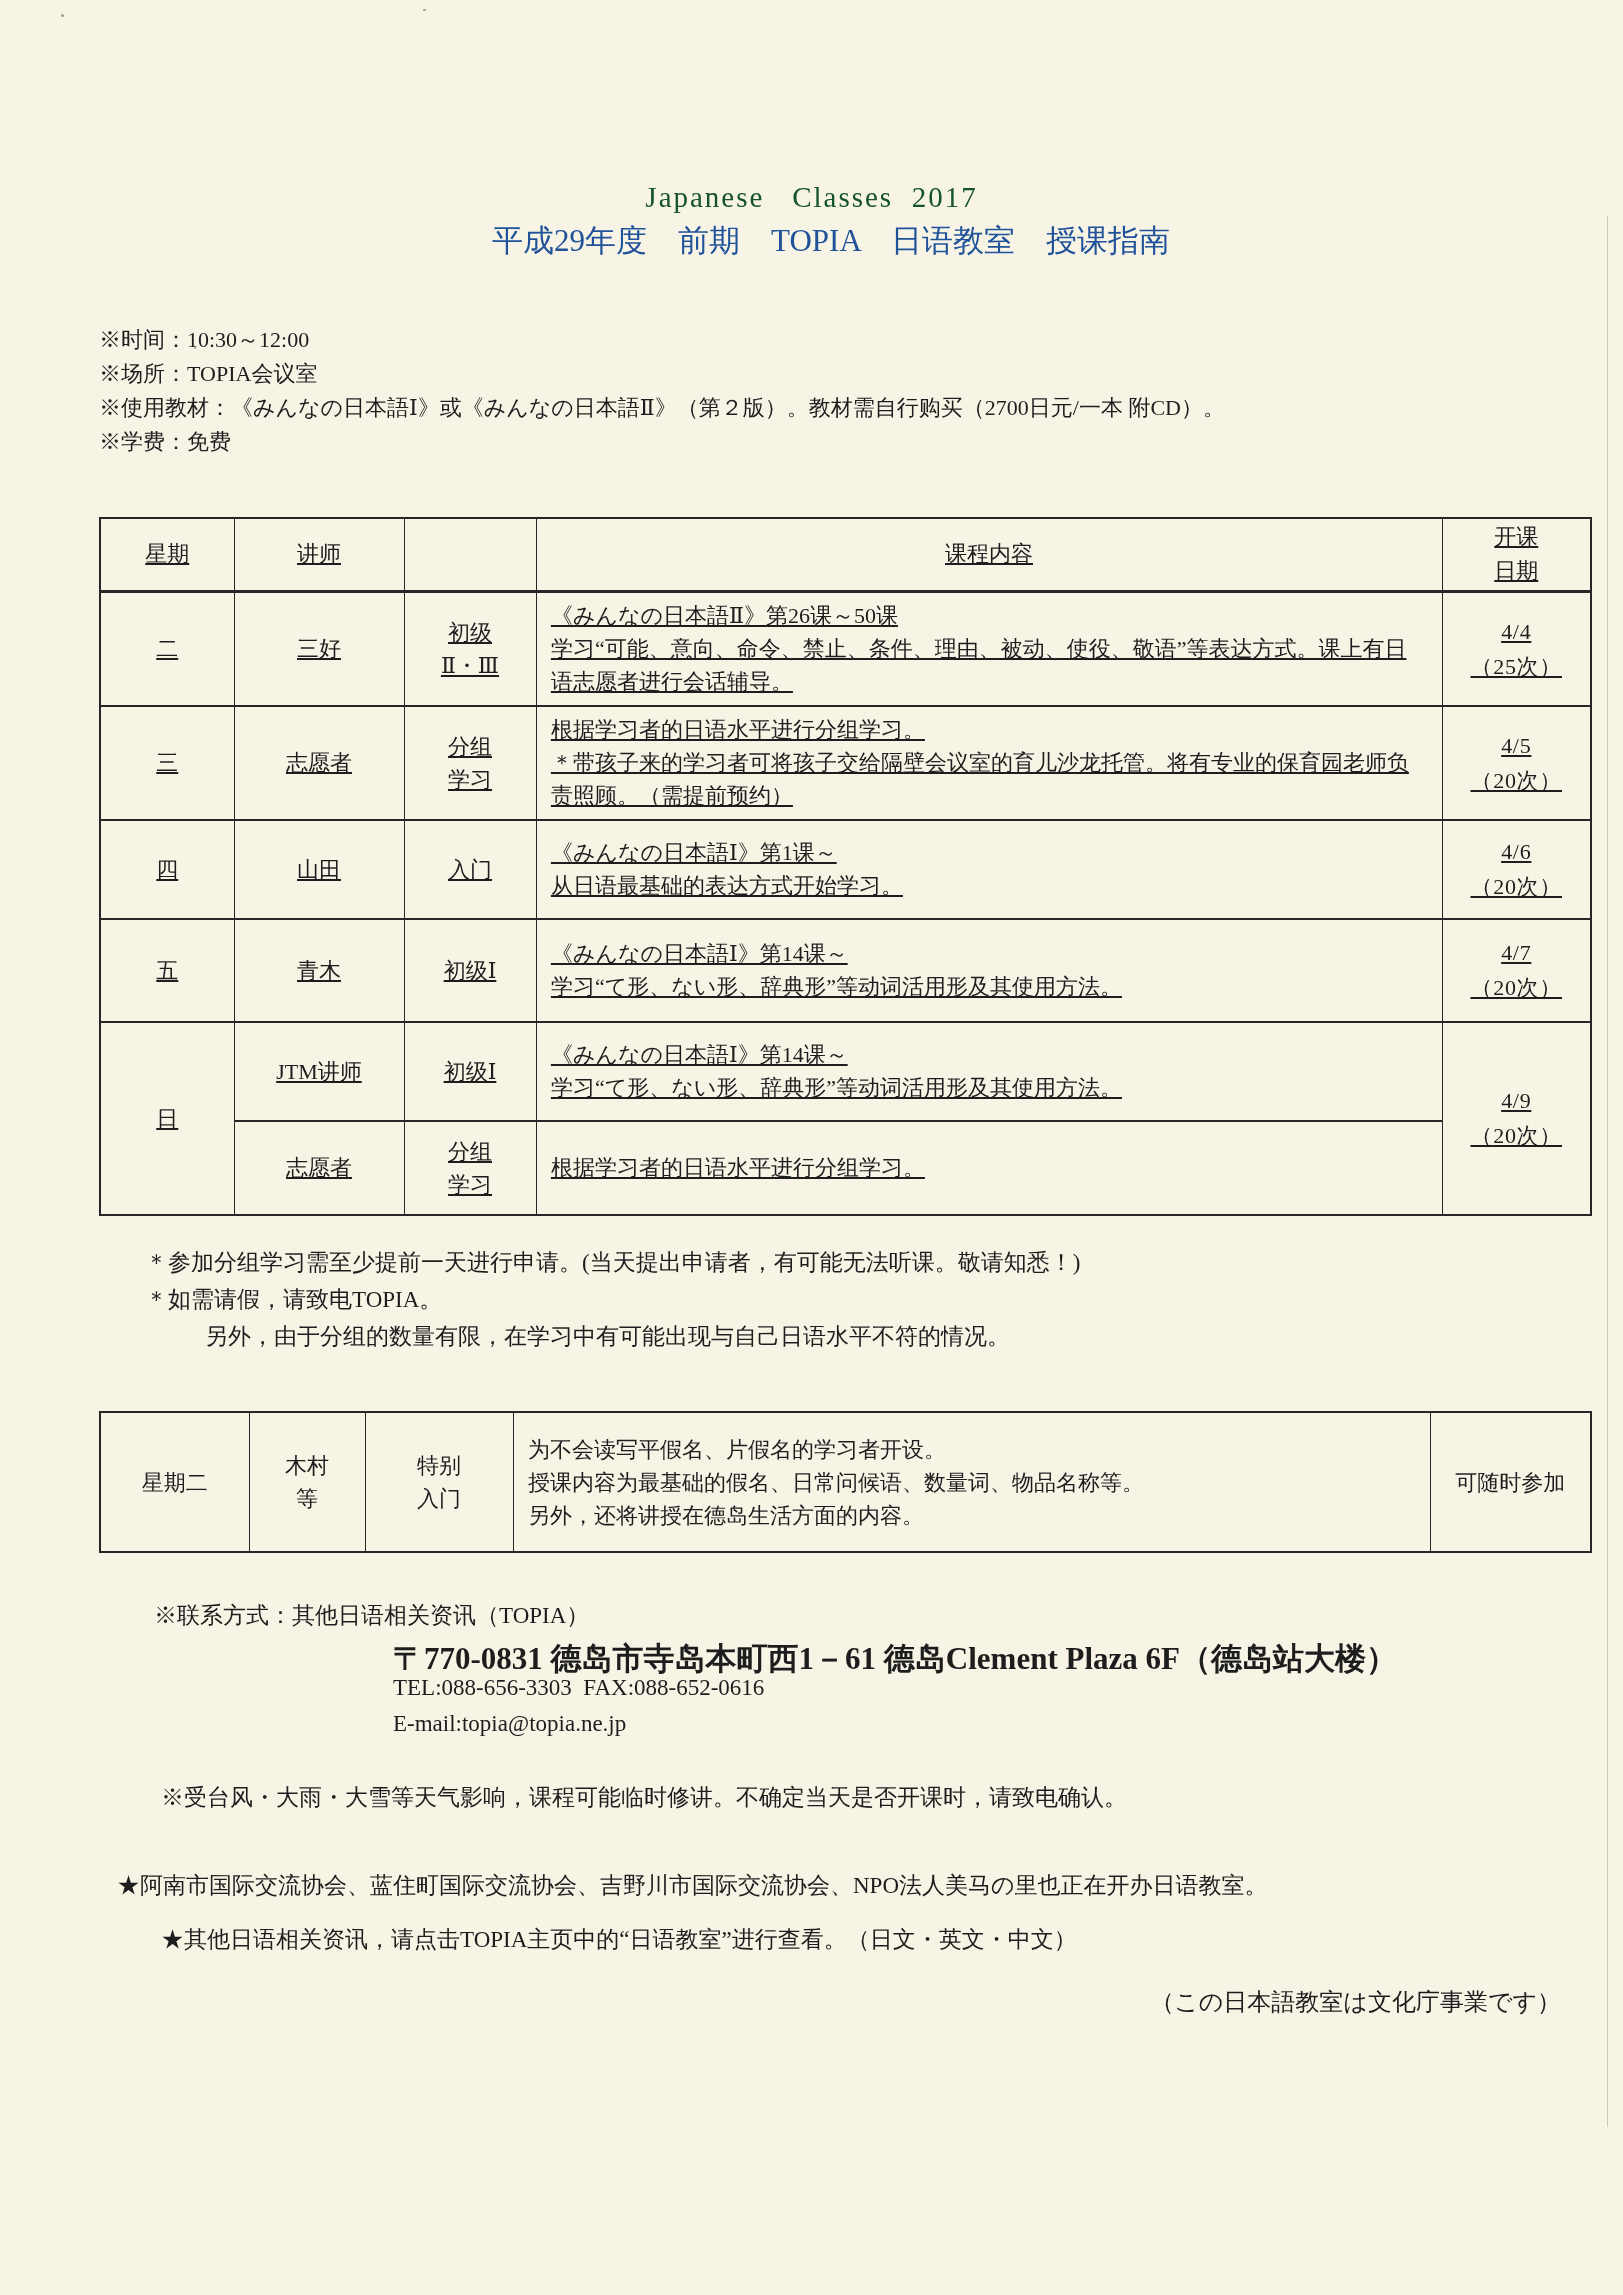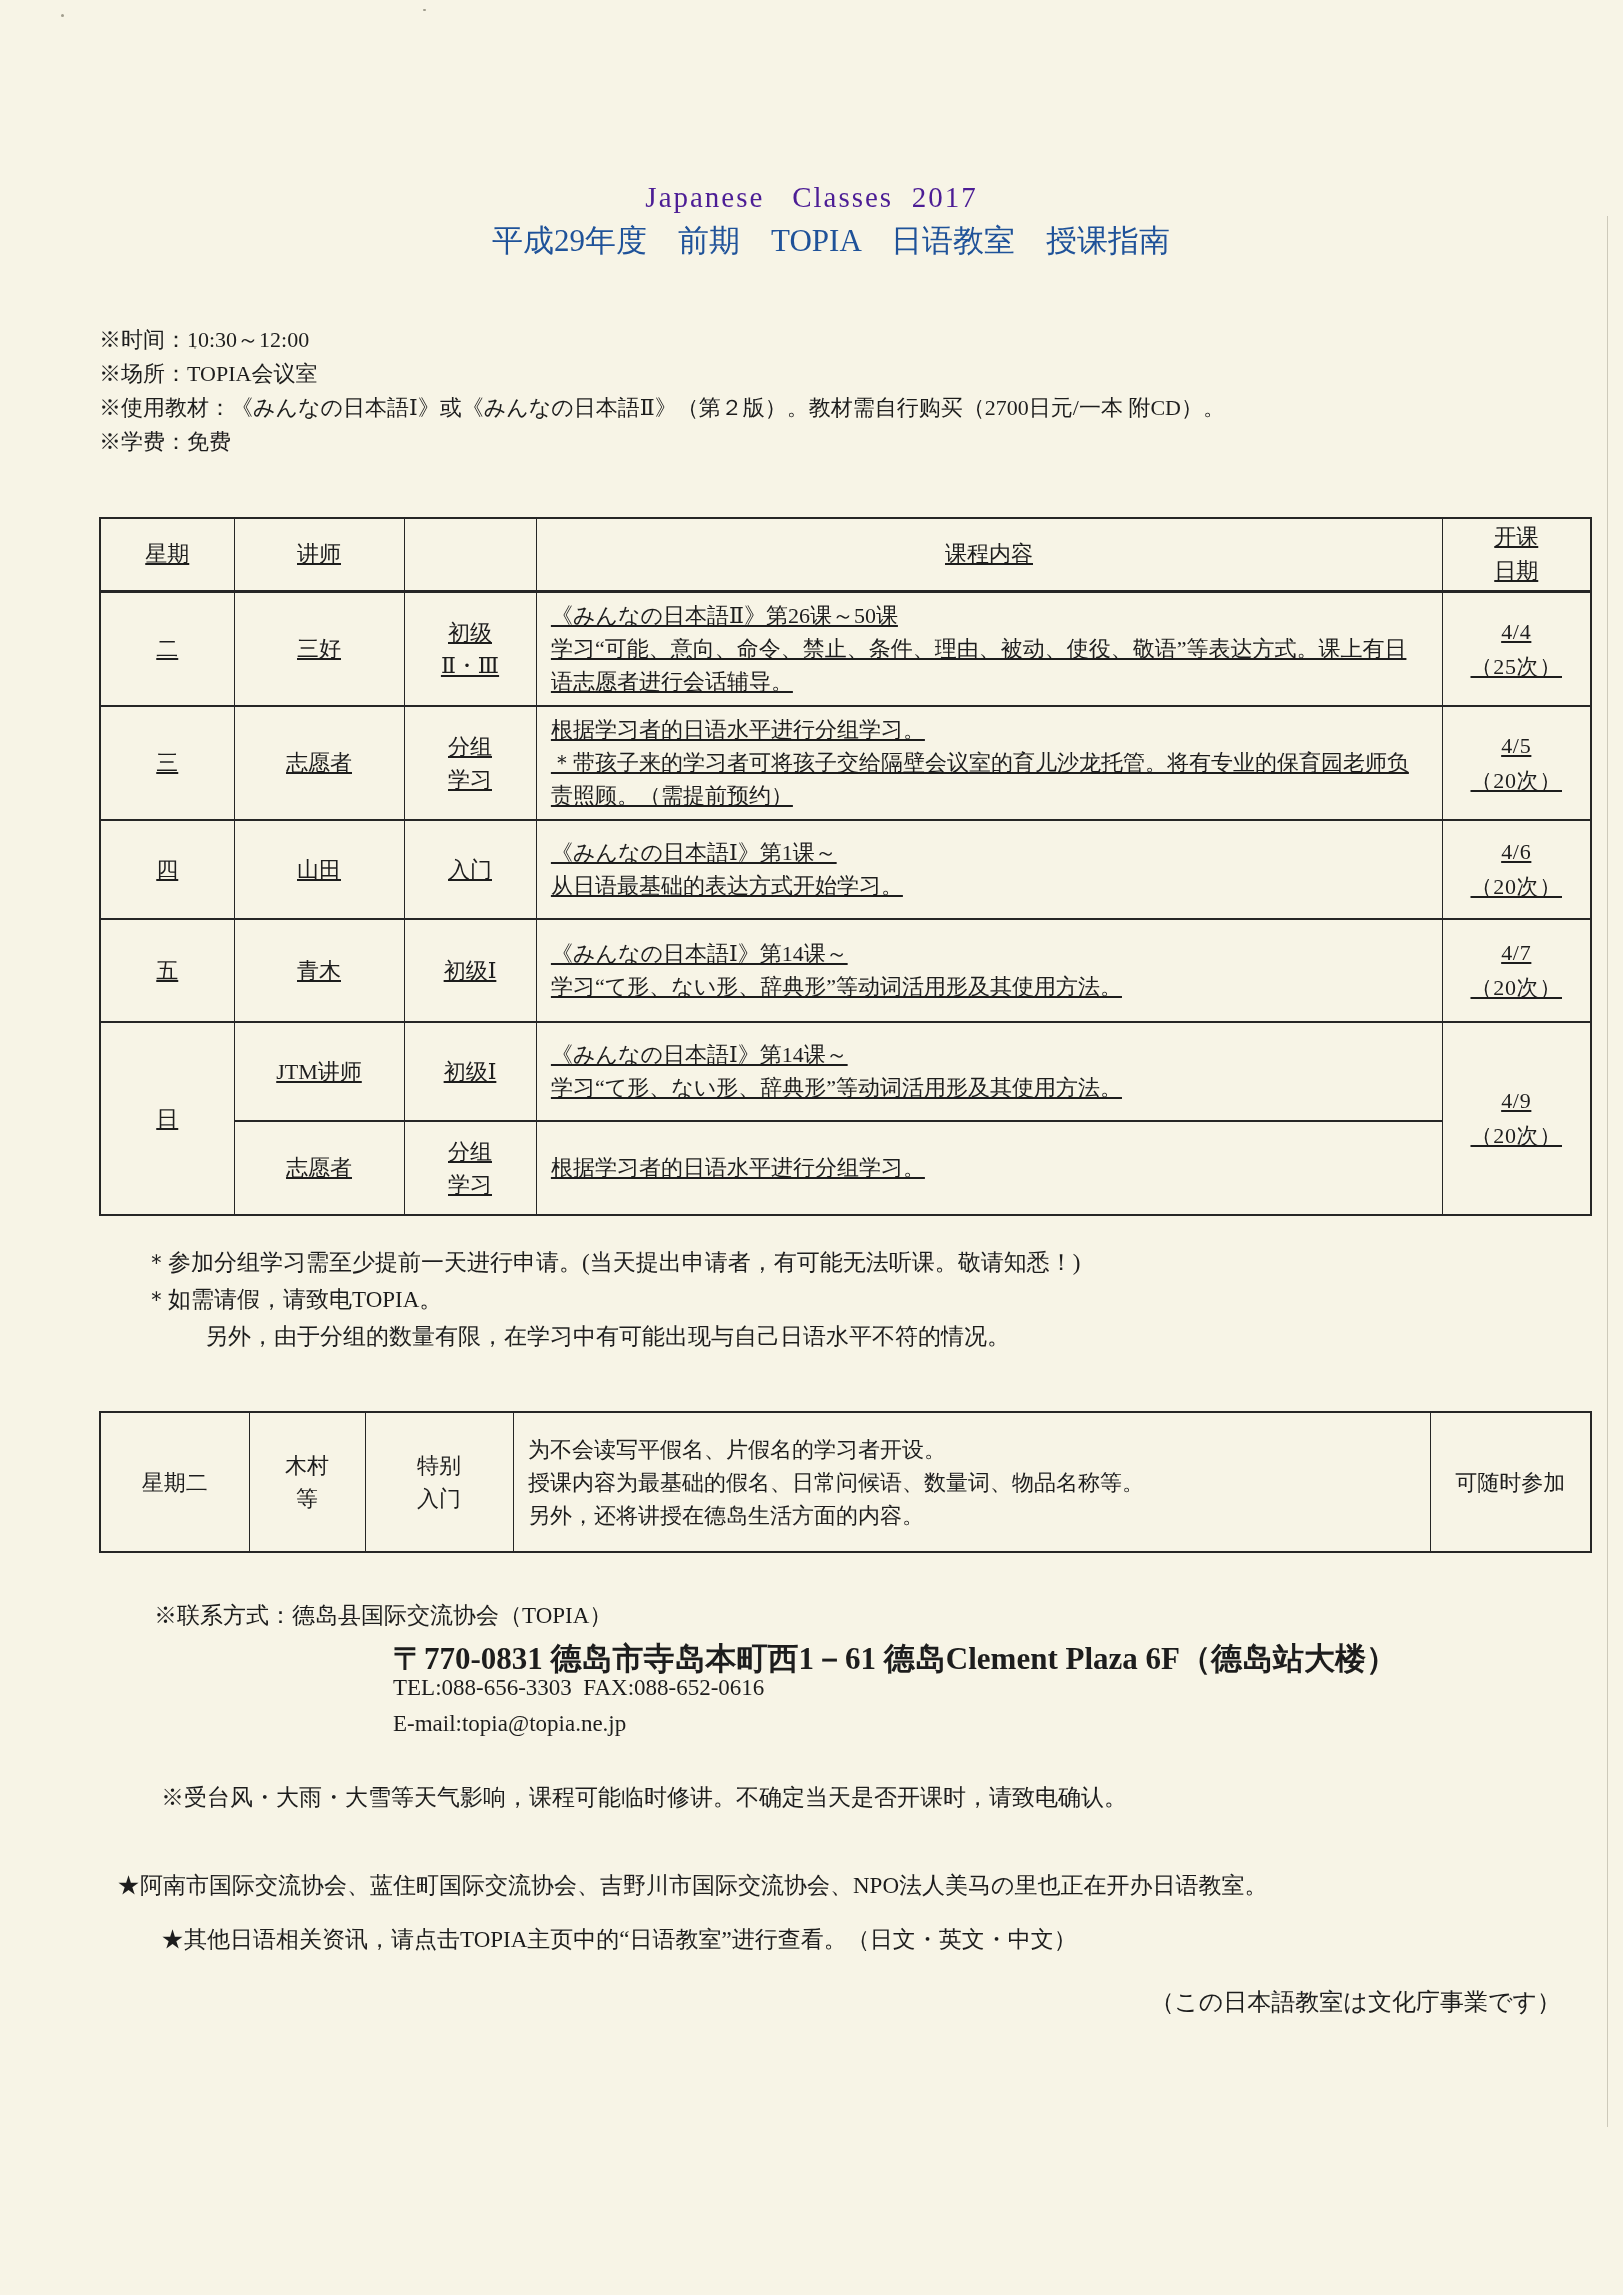--- a/index.html
+++ b/index.html
@@ -8,21 +8,21 @@
     background:#efece0;
     font-family:"Liberation Serif","DejaVu Serif",serif;
   }
   .page{
     position:relative;width:1623px;height:2295px;
     background:#f7f4e6;color:#1d1d1d;overflow:hidden;
   }
   .abs{position:absolute;}
   .title-en{
     position:absolute;left:0;top:181px;width:100%;text-align:center;
-    font-size:29px;color:#4c1d95;letter-spacing:2px;white-space:pre;
+    font-size:29px;color:#14532d;letter-spacing:2px;white-space:pre;
   }
   .title-zh{
     position:absolute;left:19.6px;top:220px;width:100%;text-align:center;
     font-size:31px;color:#1f5299;white-space:pre;
   }
 
   
   .info{left:99px;top:323px;font-size:22px;}
   .info div{line-height:34px;white-space:pre;}
 
@@ -178,21 +178,21 @@
         <td class="c">特别
 入门</td>
         <td class="content">为不会读写平假名、片假名的学习者开设。
 授课内容为最基础的假名、日常问候语、数量词、物品名称等。
 另外，还将讲授在德岛生活方面的内容。</td>
         <td class="c">可随时参加</td>
       </tr>
     </tbody>
   </table>
 
-  <div class="abs contact-heading">※联系方式：德岛县国际交流协会（TOPIA）</div>
+  <div class="abs contact-heading">※联系方式：其他日语相关资讯（TOPIA）</div>
   <div class="abs contact-address">〒770-0831 德岛市寺岛本町西1－61 德岛Clement Plaza 6F（德岛站大楼）</div>
   <div class="abs contact-tel">TEL:088-656-3303  FAX:088-652-0616</div>
   <div class="abs contact-email">E-mail:topia@topia.ne.jp</div>
 
   <div class="abs weather-note">※受台风・大雨・大雪等天气影响，课程可能临时修讲。不确定当天是否开课时，请致电确认。</div>
   <div class="abs org-note">★阿南市国际交流协会、蓝住町国际交流协会、吉野川市国际交流协会、NPO法人美马の里也正在开办日语教室。</div>
   <div class="abs info-note">★其他日语相关资讯，请点击TOPIA主页中的“日语教室”进行查看。（日文・英文・中文）</div>
   <div class="abs footer-note">（この日本語教室は文化庁事業です）</div>
 
   <div class="abs edge-line"></div>

